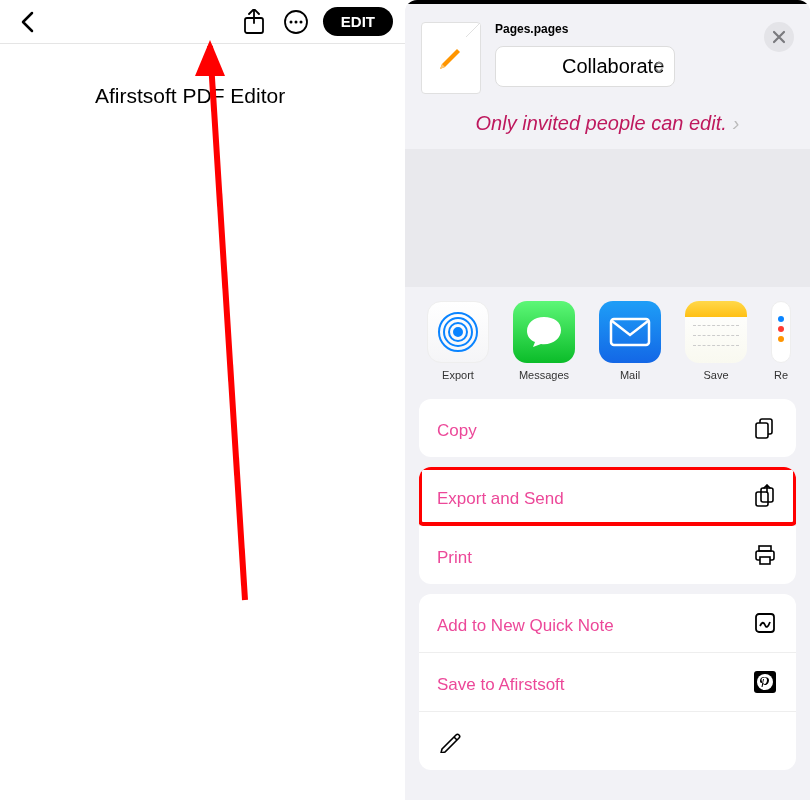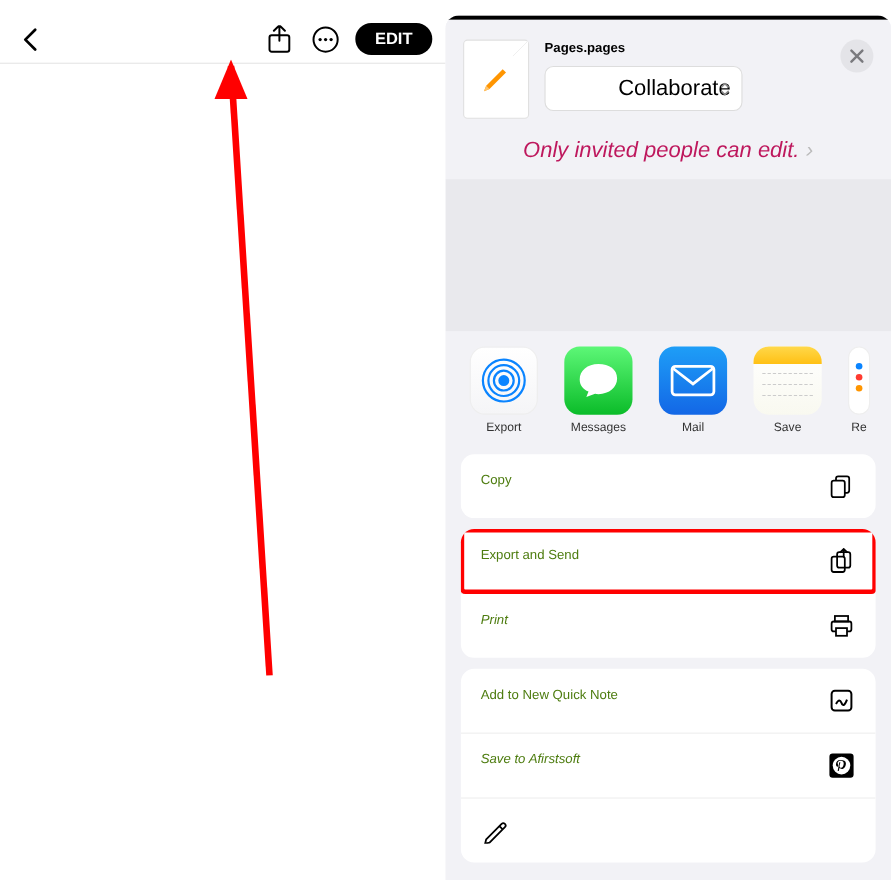--- a/index.html
+++ b/index.html
@@ -1,17 +1,17 @@
 <!DOCTYPE html>
 <html><head>
   <meta charset="utf-8">
   <style>
     * { margin: 0; padding: 0; box-sizing: border-box; }
     body { font-family: -apple-system, BlinkMacSystemFont, 'Segoe UI', Helvetica, Arial, sans-serif; background: #fff; width: 810px; height: 800px; overflow: hidden; position: relative; }
-    .container { display: flex; width: 810px; height: 640px; margin-top: 14px; }
+    .container { display: flex; width: 810px; height: 640px; }
     .left-panel { width: 405px; height: 800px; background: #fff; position: relative; }
     .top-bar { height: 44px; display: flex; align-items: center; padding: 0 12px; border-bottom: 1px solid #e5e5e5; }
     .back-btn { width: 30px; height: 30px; display: flex; align-items: center; justify-content: center; cursor: pointer; }
     .spacer-left { flex: 1; }
     .share-btn { width: 34px; height: 34px; display: flex; align-items: center; justify-content: center; cursor: pointer; margin-right: 8px; }
     .more-btn { width: 34px; height: 34px; display: flex; align-items: center; justify-content: center; cursor: pointer; margin-right: 10px; }
     .edit-btn { background: #000; color: #fff; border-radius: 18px; padding: 6px 18px; font-size: 15px; font-weight: 600; cursor: pointer; border: none; }
     .doc-title { font-size: 21px; font-weight: 400; color: #000; padding: 40px 0 0 95px; }
     .arrow-annotation { position: absolute; top: 40px; left: 115px; width: 160px; height: 570px; pointer-events: none; z-index: 10; }
     .right-panel { width: 405px; height: 800px; background: #f2f2f6; position: relative; border-top-left-radius: 12px; border-top-right-radius: 12px; overflow: hidden; }
@@ -38,22 +38,22 @@
     .mail-bg { background: linear-gradient(180deg, #1e9ef7, #1367e6); }
     .notes-bg { background: linear-gradient(180deg, #fff, #f9f9f0); }
     .notes-top { width: 62px; height: 16px; background: linear-gradient(180deg, #ffd84a, #ffc014); border-radius: 14px 14px 0 0; position: absolute; top: 0; }
     .notes-lines { position: absolute; top: 24px; left: 8px; right: 8px; }
     .notes-lines div { border-top: 1px dashed #ccc; margin-bottom: 9px; }
     .re-bg { background: #fff; border: 1px solid #eee; }
     .re-dots { display:flex; flex-direction:column; gap:4px; padding-left:6px;}
     .re-dots span{ width:6px; height:6px; border-radius:50%;}
     .action-list { padding: 0 14px; }
     .action-group { background: #fff; border-radius: 12px; margin-bottom: 10px; overflow: hidden; }
-    .action-item { display: flex; align-items: flex-start; justify-content: space-between; padding: 16px 18px; font-size: 12px; color: #4d7c0f; cursor: pointer; }
-    .action-item + .action-item { border-top: 1px solid #eee; font-style: italic; }
+    .action-item { display: flex; align-items: flex-end; justify-content: space-between; padding: 16px 18px; font-size: 17px; color: #ec4899; cursor: pointer; }
+    .action-item + .action-item { border-top: 1px solid #eee; }
     .highlight-red { outline: 4px solid #ff0000; outline-offset: -3px; border-radius: 4px; }
     .action-icon-wrap { width: 26px; height: 26px; display: flex; align-items: center; justify-content: center; }
   </style>
 </head>
 <body>
 
 <div class="container">
 
   <div class="left-panel">
     <div class="top-bar">
@@ -72,20 +72,21 @@
       <div class="more-btn">
         <svg width="26" height="26" viewBox="0 0 26 26">
           <circle cx="13" cy="13" r="11" stroke="#000" stroke-width="1.8" fill="none"></circle>
           <circle cx="8" cy="13" r="1.5" fill="#000"></circle>
             <circle cx="13" cy="13" r="1.5" fill="#000"></circle>
             <circle cx="18" cy="13" r="1.5" fill="#000"></circle>
         </svg>
       </div>
       <button class="edit-btn">EDIT</button>
     </div>
+    <div class="doc-title">Afirstsoft PDF Editor</div>
 
     <svg class="arrow-annotation" viewBox="0 0 160 570">
       <line x1="130" y1="560" x2="95" y2="6" stroke="#ff0000" stroke-width="6"></line>
       <polygon points="95,0 80,36 110,36" fill="#ff0000"></polygon>
     </svg>
   </div>
 
   <div class="right-panel">
     <div class="right-top-bar"></div>
     <div class="share-header">

